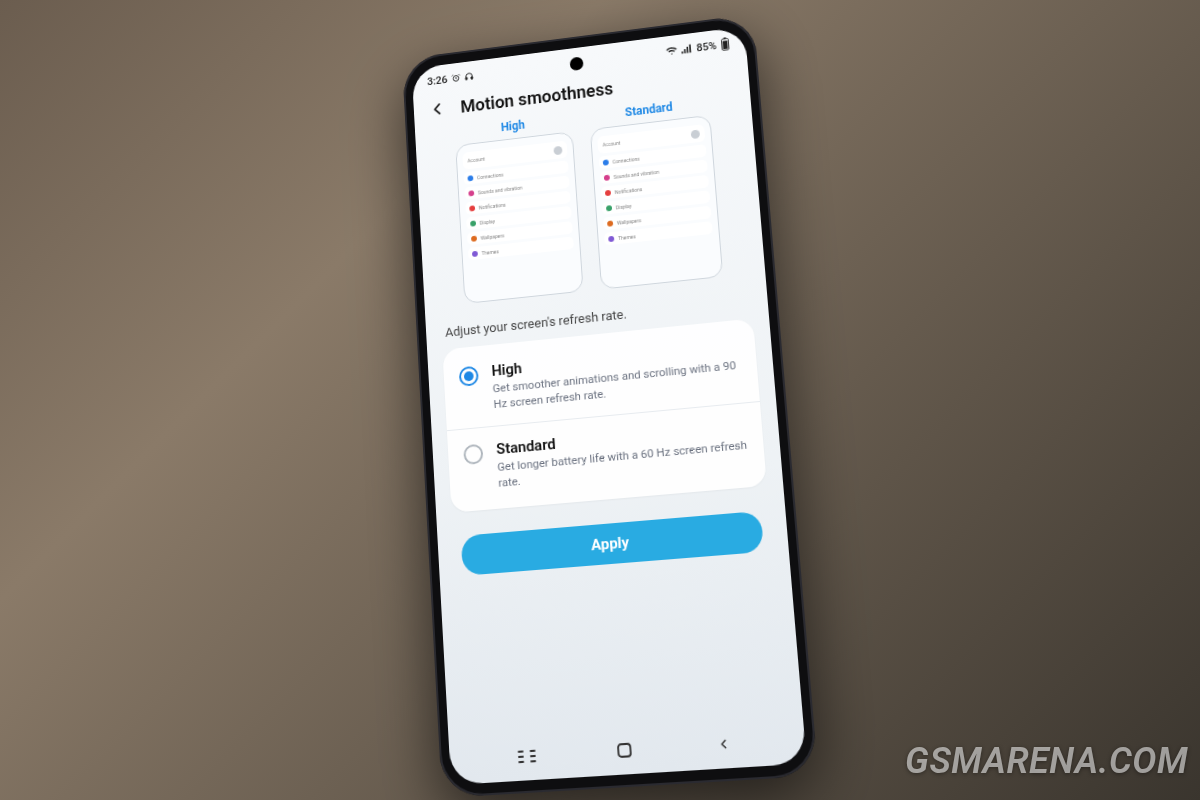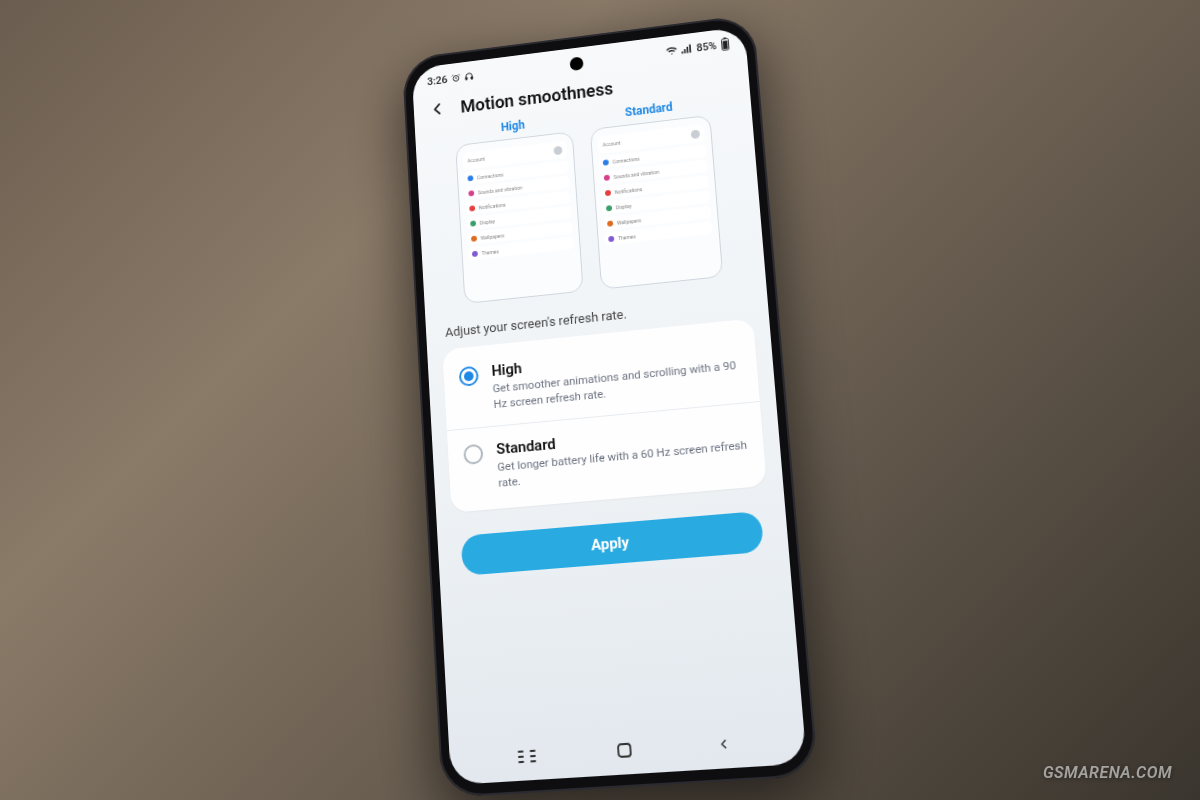--- a/index.html
+++ b/index.html
@@ -9,22 +9,22 @@
     background: linear-gradient(135deg, #6b5d4f 0%, #8a7a68 30%, #3a352e 100%);
     display: flex;
     align-items: center;
     justify-content: center;
     position: relative;
   }
 
   .watermark {
     position: absolute;
     bottom: 18px;
-    right: 28px;
-    font-size: 16px;
+    right: 12px;
+    font-size: 36px;
     font-weight: 600;
     font-style: italic;
     color: rgba(255,255,255,0.55);
     letter-spacing: 0.5px;
     text-shadow: 0 1px 4px rgba(0,0,0,0.4);
   }
 
   
   .phone {
     width: 370px;

